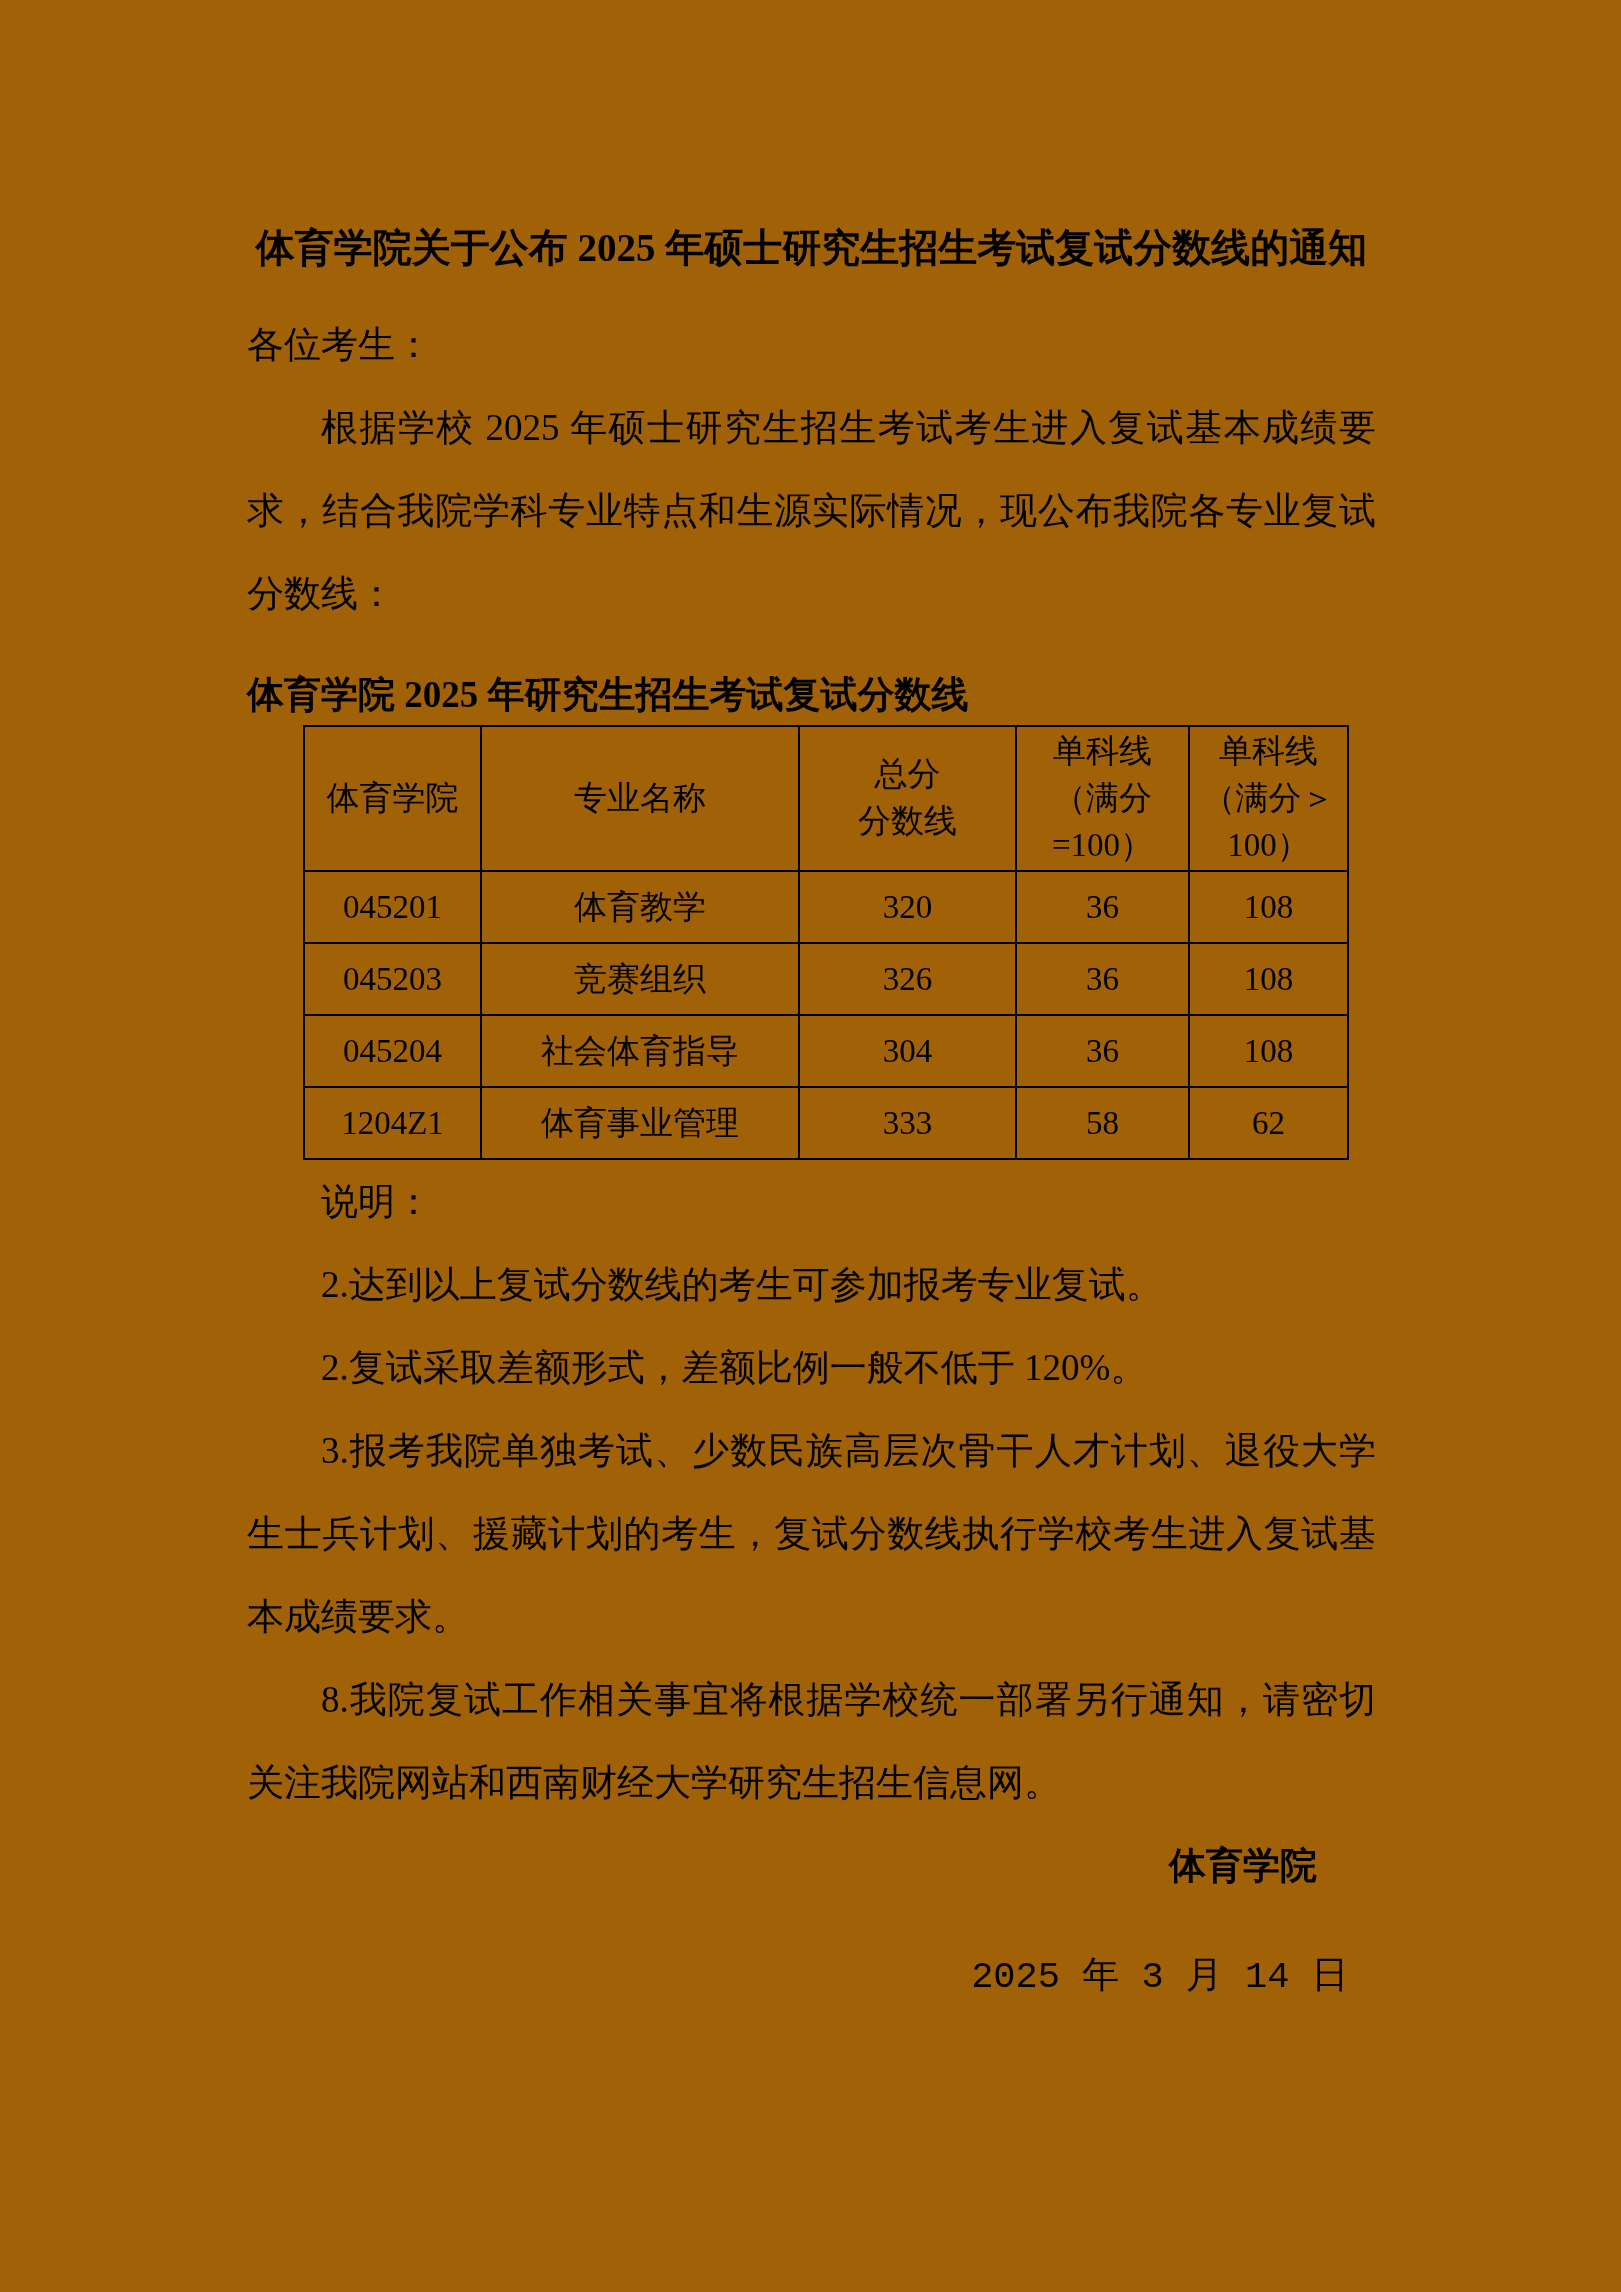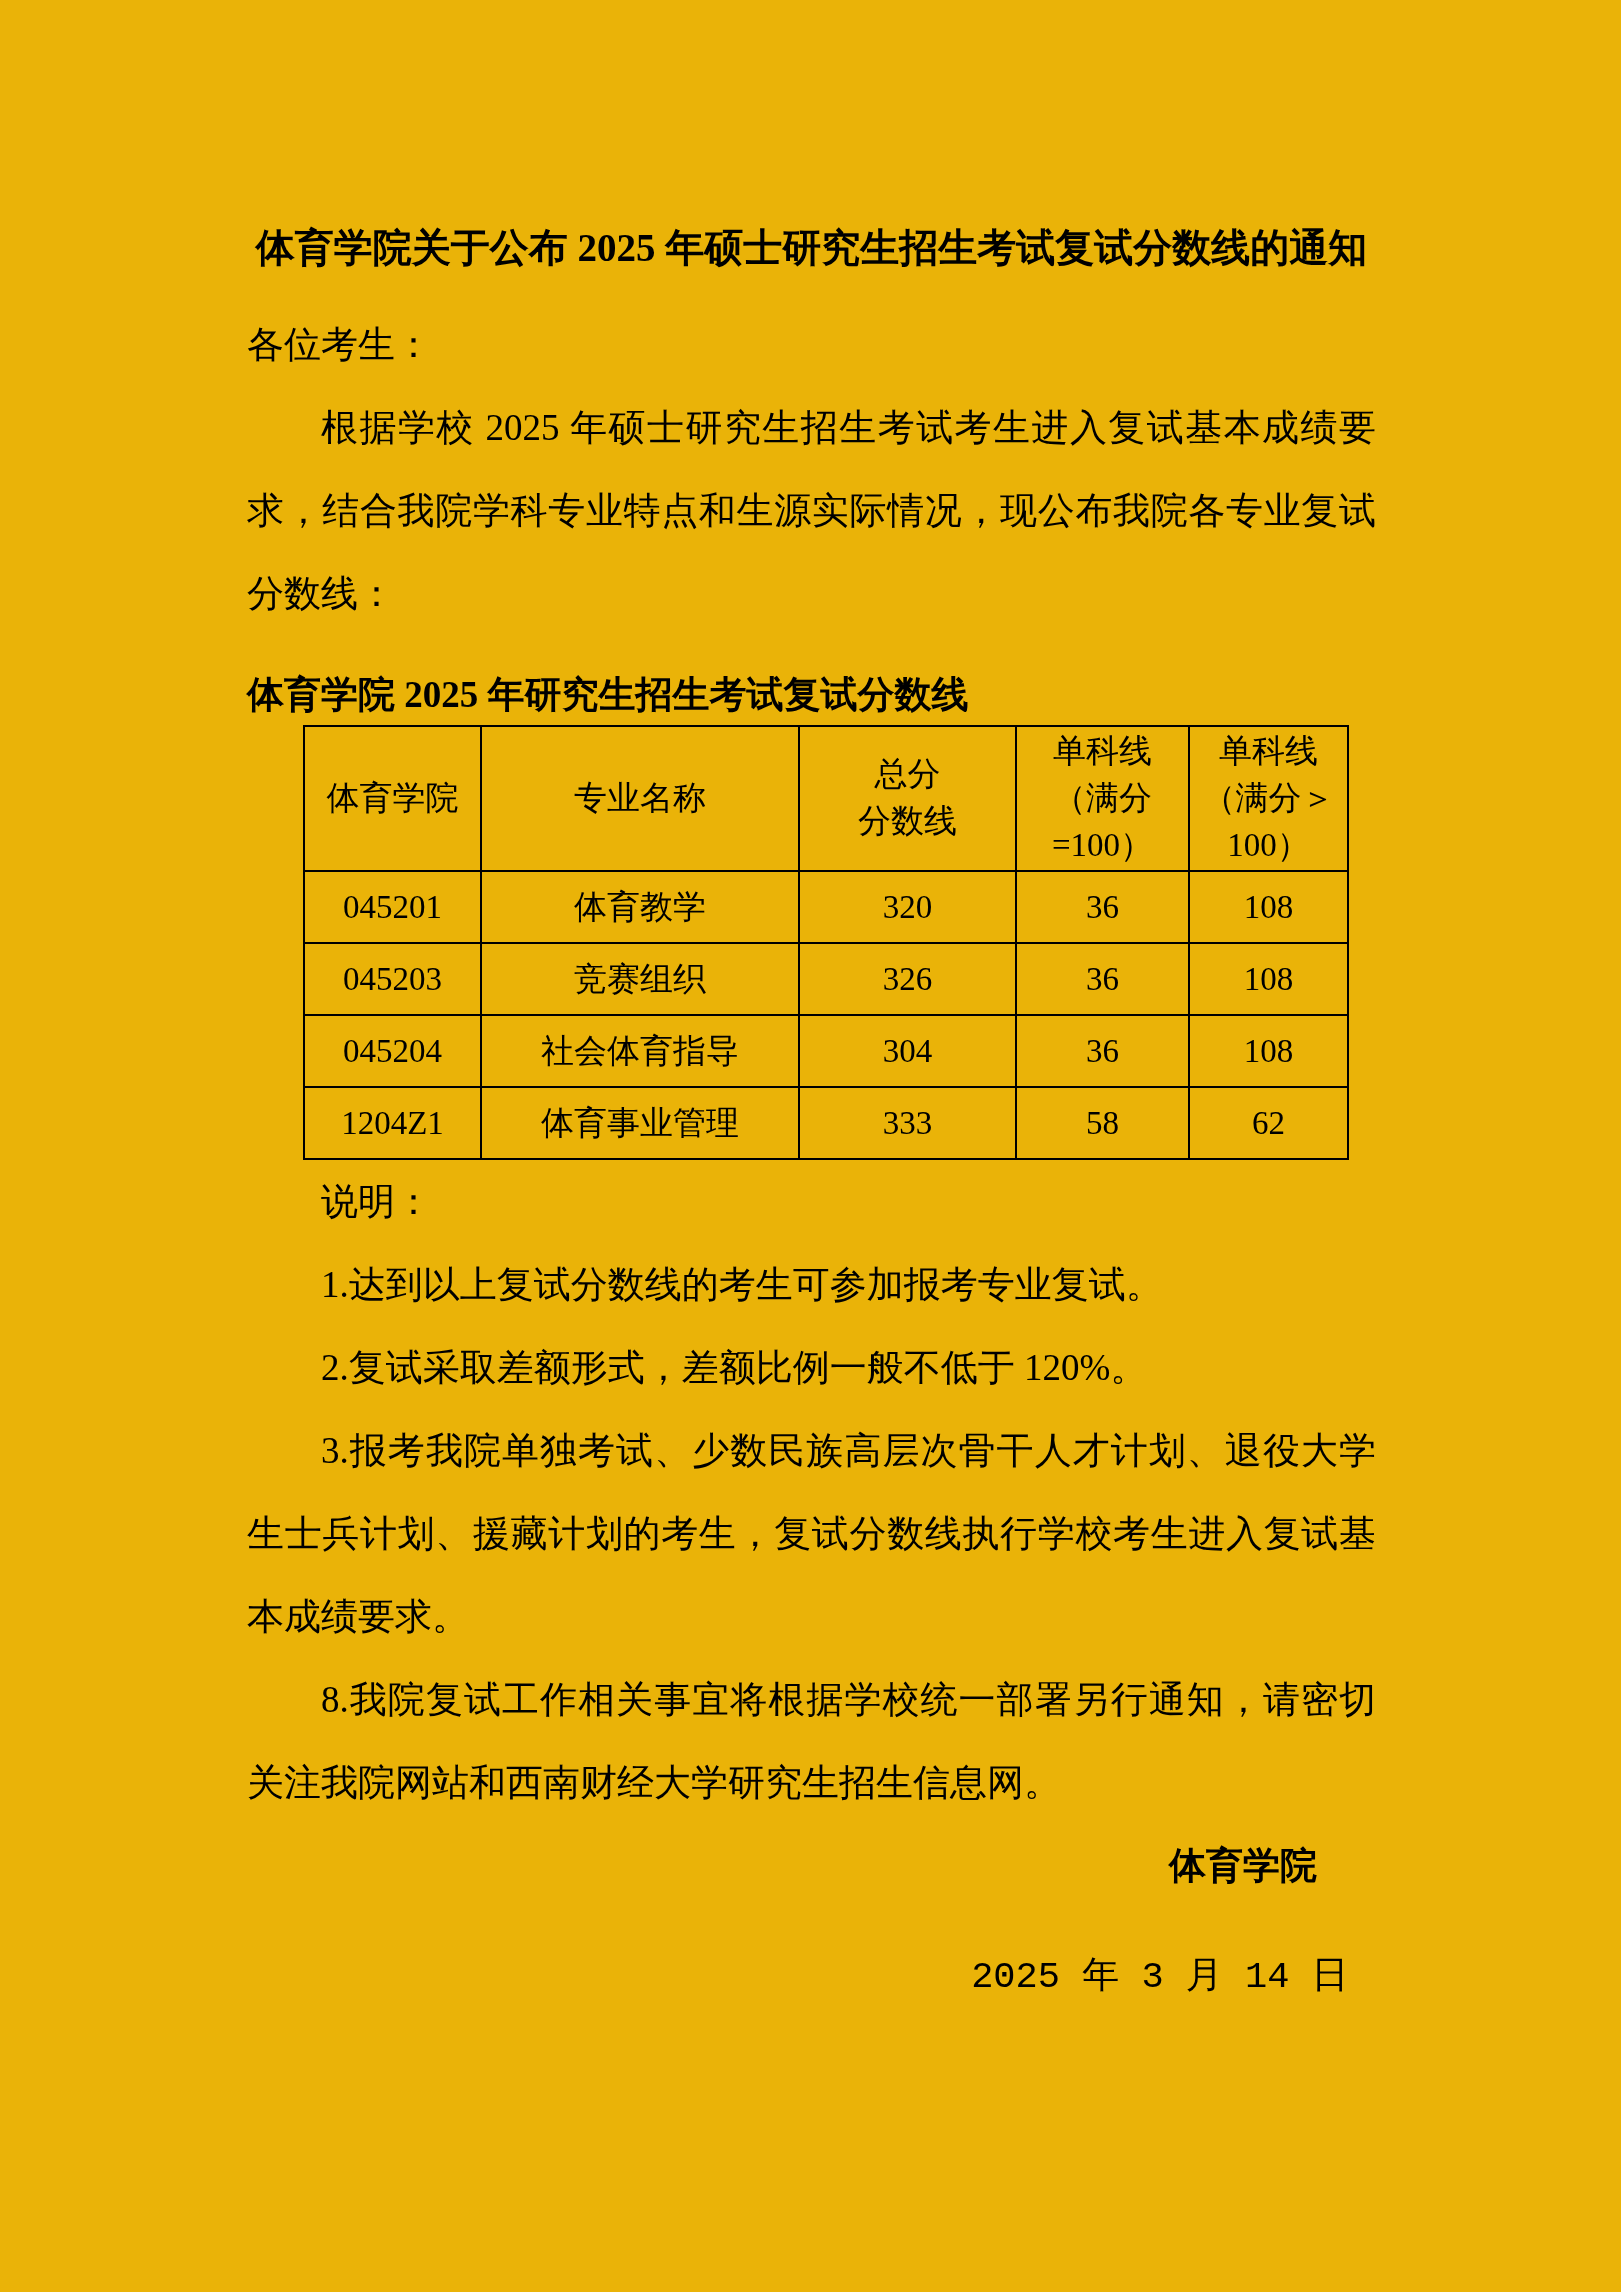--- a/index.html
+++ b/index.html
@@ -1,21 +1,21 @@
 <!DOCTYPE html>
 <html><head>
 <meta charset="utf-8">
 <style>
   html, body { margin: 0; padding: 0; background: #888; }
   .page {
     position: relative;
     width: 1621px;
     height: 2293px;
     margin: 0 auto;
-    background: #eab308;
+    background: #a16207;
     color: #000000;
     font-family: "Liberation Serif", "DejaVu Serif", serif;
     box-sizing: border-box;
     padding: 206px 245px 0 247px;
     overflow: hidden;
   }
   .title {
     margin: 0;
     font-size: 39px;
     font-weight: bold;
@@ -140,21 +140,21 @@
         <td>体育事业管理</td>
         <td>333</td>
         <td>58</td>
         <td>62</td>
       </tr>
     </tbody>
   </table>
 
   <p class="para notes-label">说明：</p>
 
-  <p class="para indent">1.达到以上复试分数线的考生可参加报考专业复试。</p>
+  <p class="para indent">2.达到以上复试分数线的考生可参加报考专业复试。</p>
   <p class="para indent">2.复试采取差额形式，差额比例一般不低于 120%。</p>
   <p class="para indent">3.报考我院单独考试、少数民族高层次骨干人才计划、退役大学生士兵计划、援藏计划的考生，复试分数线执行学校考生进入复试基本成绩要求。</p>
   <p class="para indent">8.我院复试工作相关事宜将根据学校统一部署另行通知，请密切关注我院网站和西南财经大学研究生招生信息网。</p>
 
   <p class="signature">体育学院</p>
 
   <p class="doc-date">2025 年 3 月 14 日</p>
 
 </div>
 

